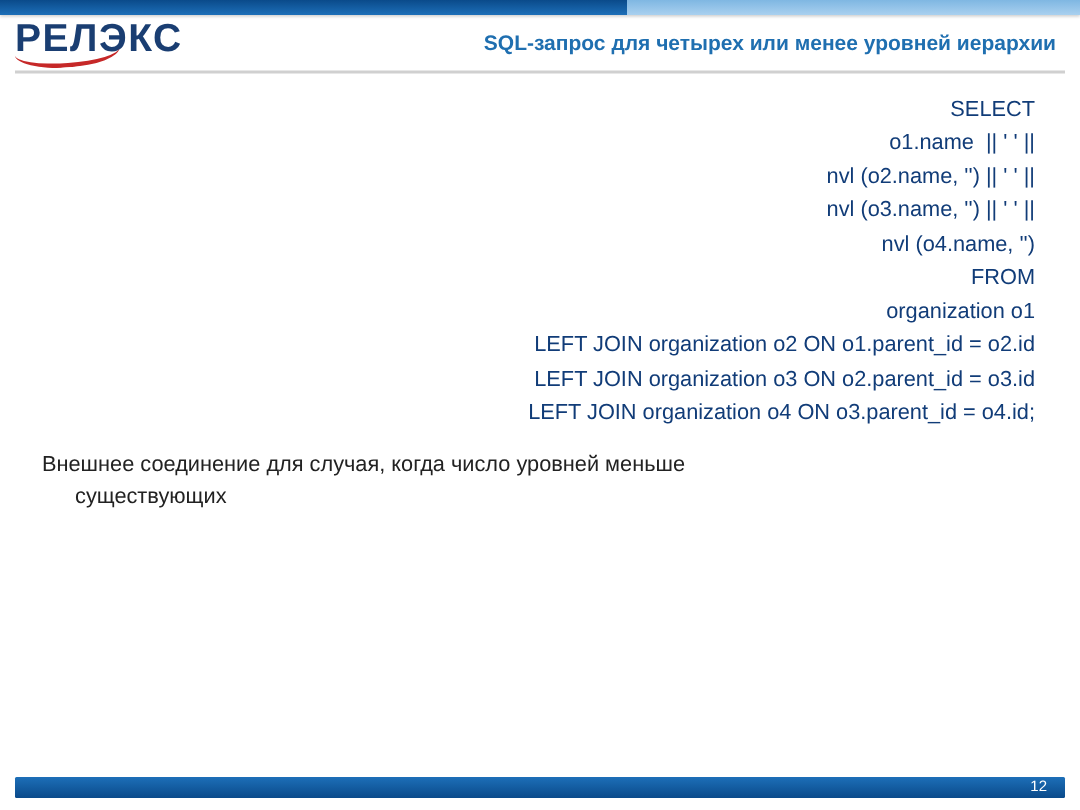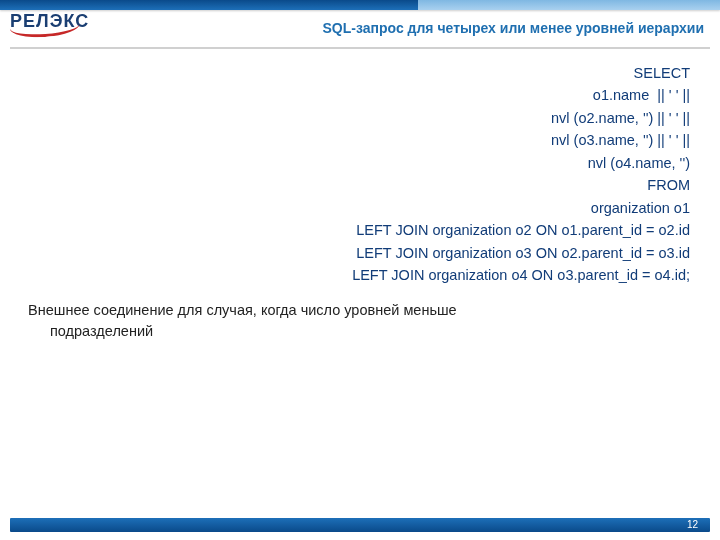--- a/index.html
+++ b/index.html
@@ -22,21 +22,21 @@
   .top-band::after{
     content:"";
     position:absolute; top:0; left:58%; width:42%; height:10px;
     background: linear-gradient(to bottom, #7fb7e2 0%, #a9d0ef 100%);
   }
   .logo {
     position: absolute;
     top: 12px; left: 10px;
     font-family: Arial, sans-serif;
     font-weight: 800;
-    font-size: 18px;
+    font-size: 26px;
     color: #1a3e72;
     letter-spacing: 1px;
     line-height: 1;
   }
   .logo .swoosh{
     display:block;
     font-size:0;
     height:12px;
     margin-top:-2px;
   }
@@ -126,18 +126,18 @@
   nvl (o2.name, '') || ' ' ||
   nvl (o3.name, '') || ' ' ||
   nvl (o4.name, '')
 FROM
   organization o1
   LEFT JOIN organization o2 ON o1.parent_id = o2.id
   LEFT JOIN organization o3 ON o2.parent_id = o3.id
   LEFT JOIN organization o4 ON o3.parent_id = o4.id;</div>
   <div class="notes">
     <p>Внешнее соединение для случая, когда число уровней меньше</p>
-    <p class="indent">подразделений</p>
+    <p class="indent">существующих</p>
   </div>
 </div>
 
 <div class="footer-bar"></div>
 <div class="page-num">12</div>
 
 </body></html>

